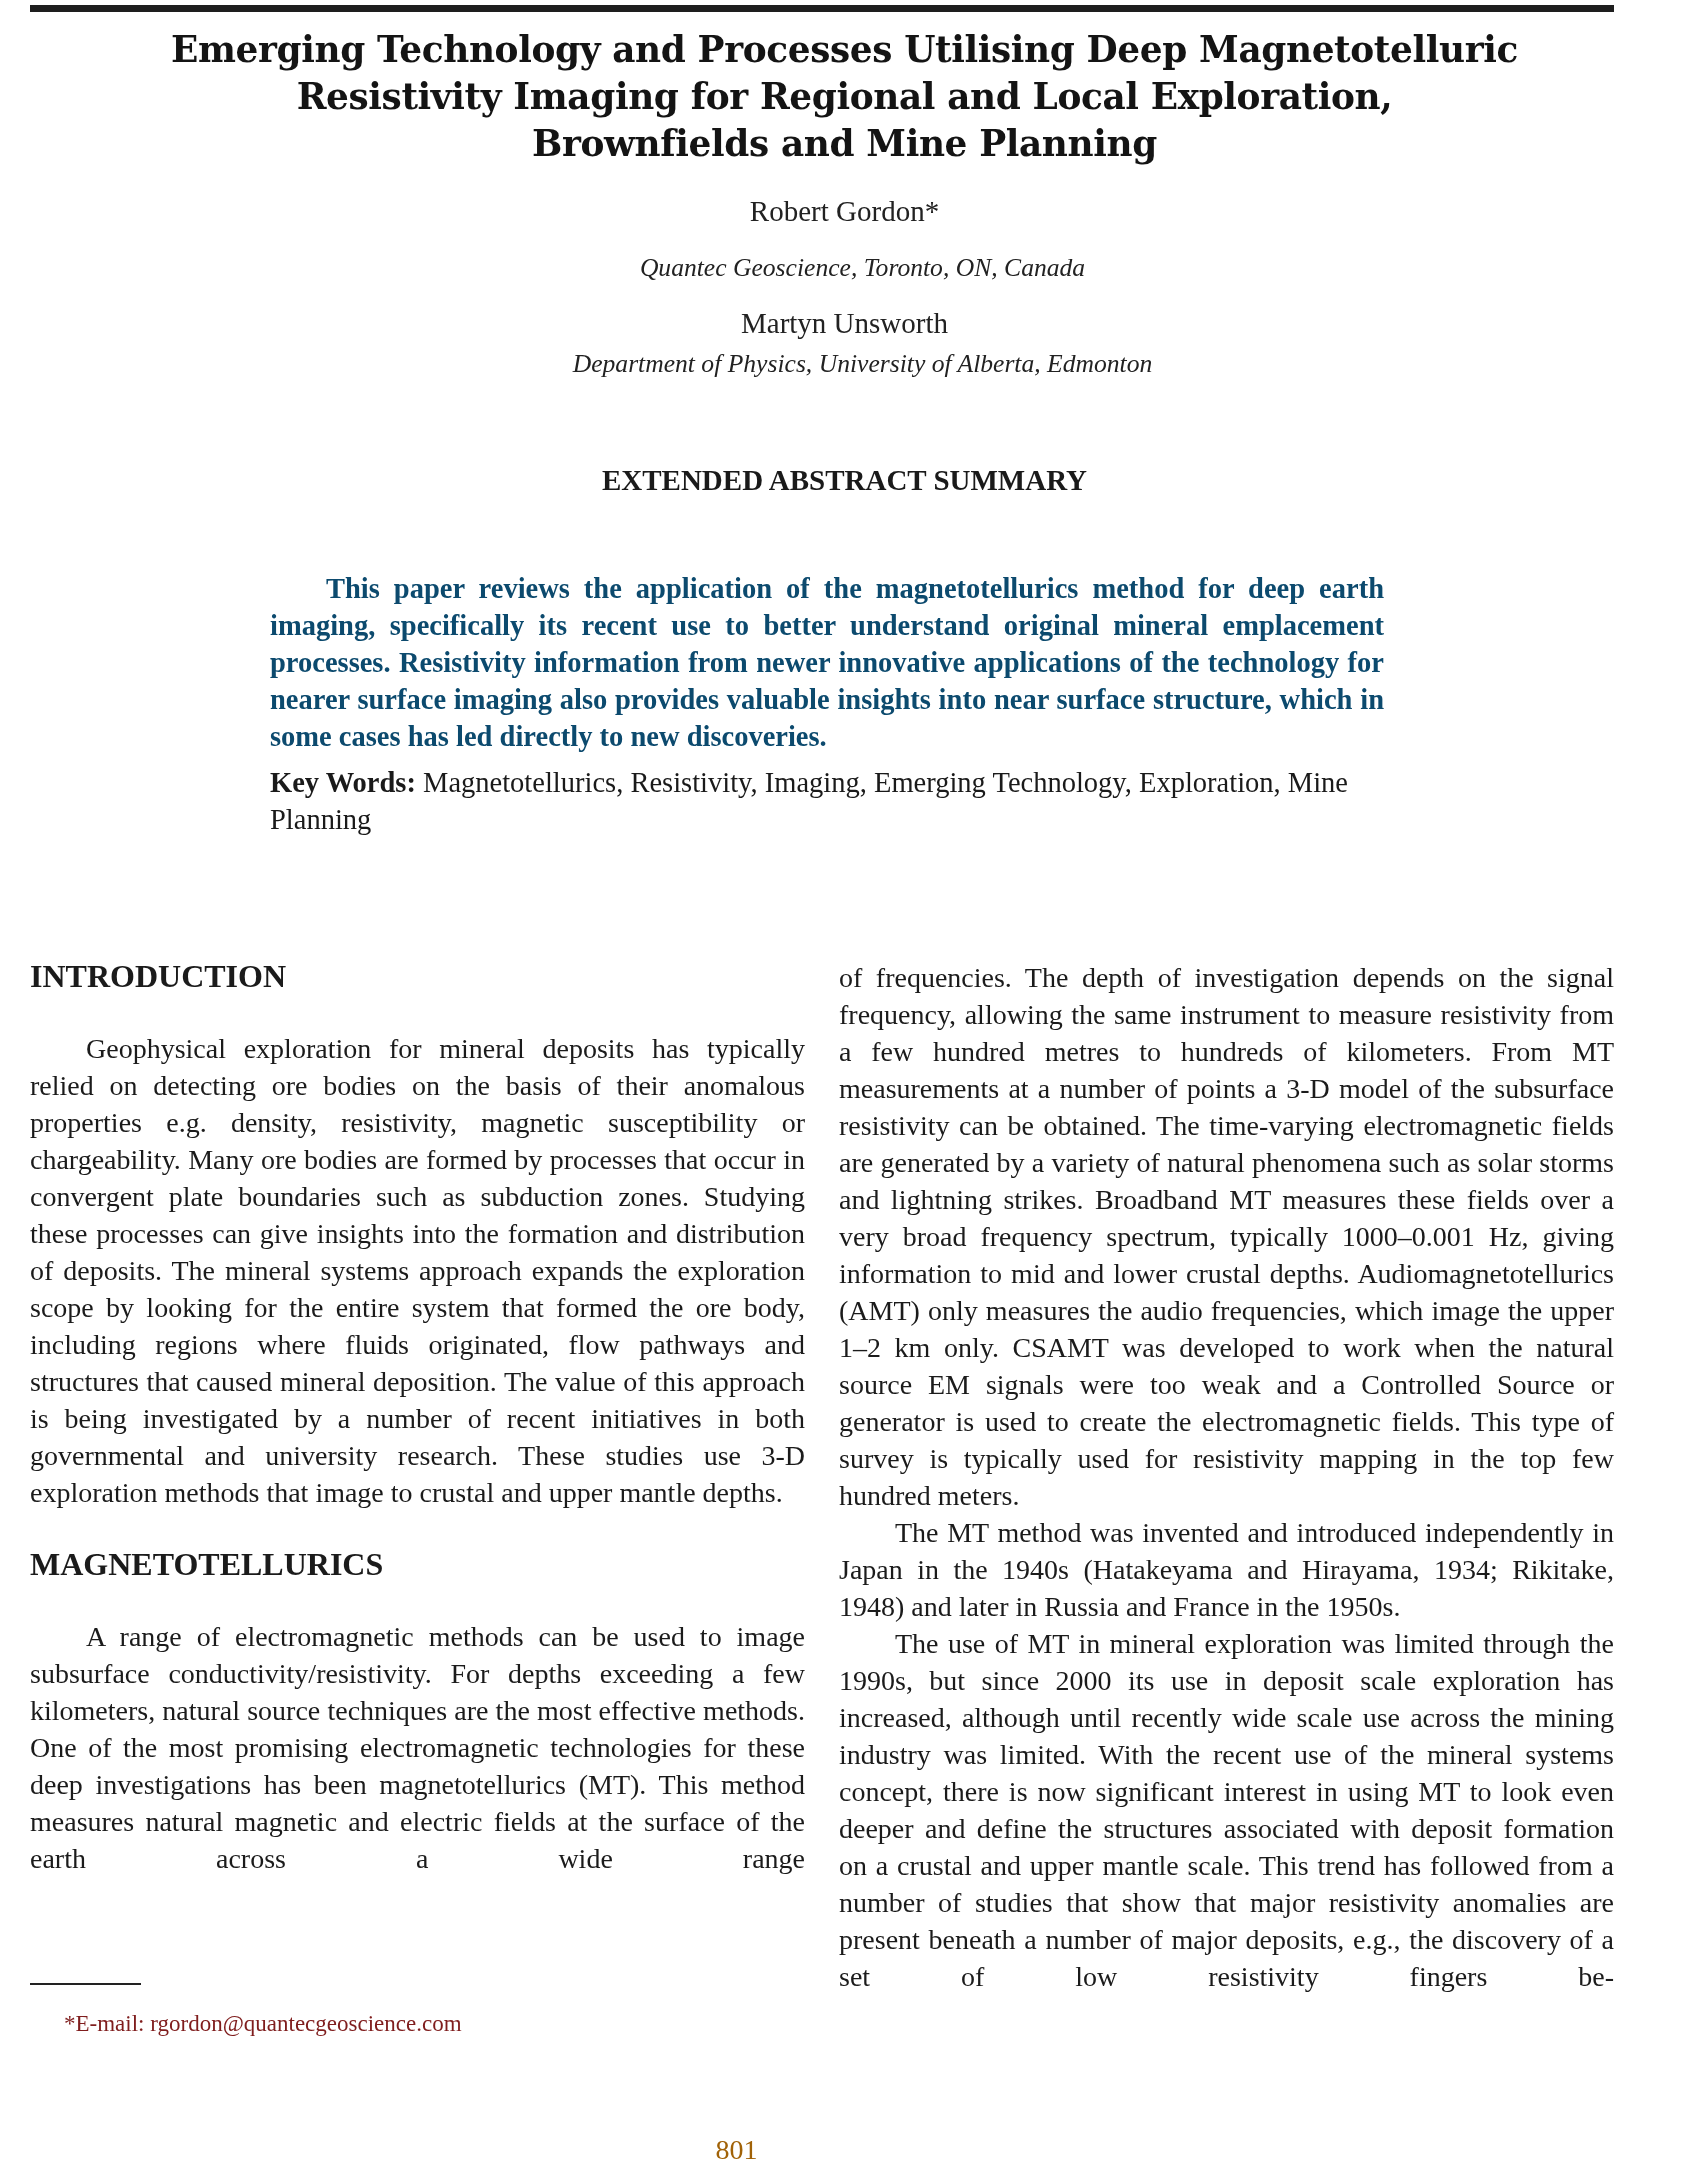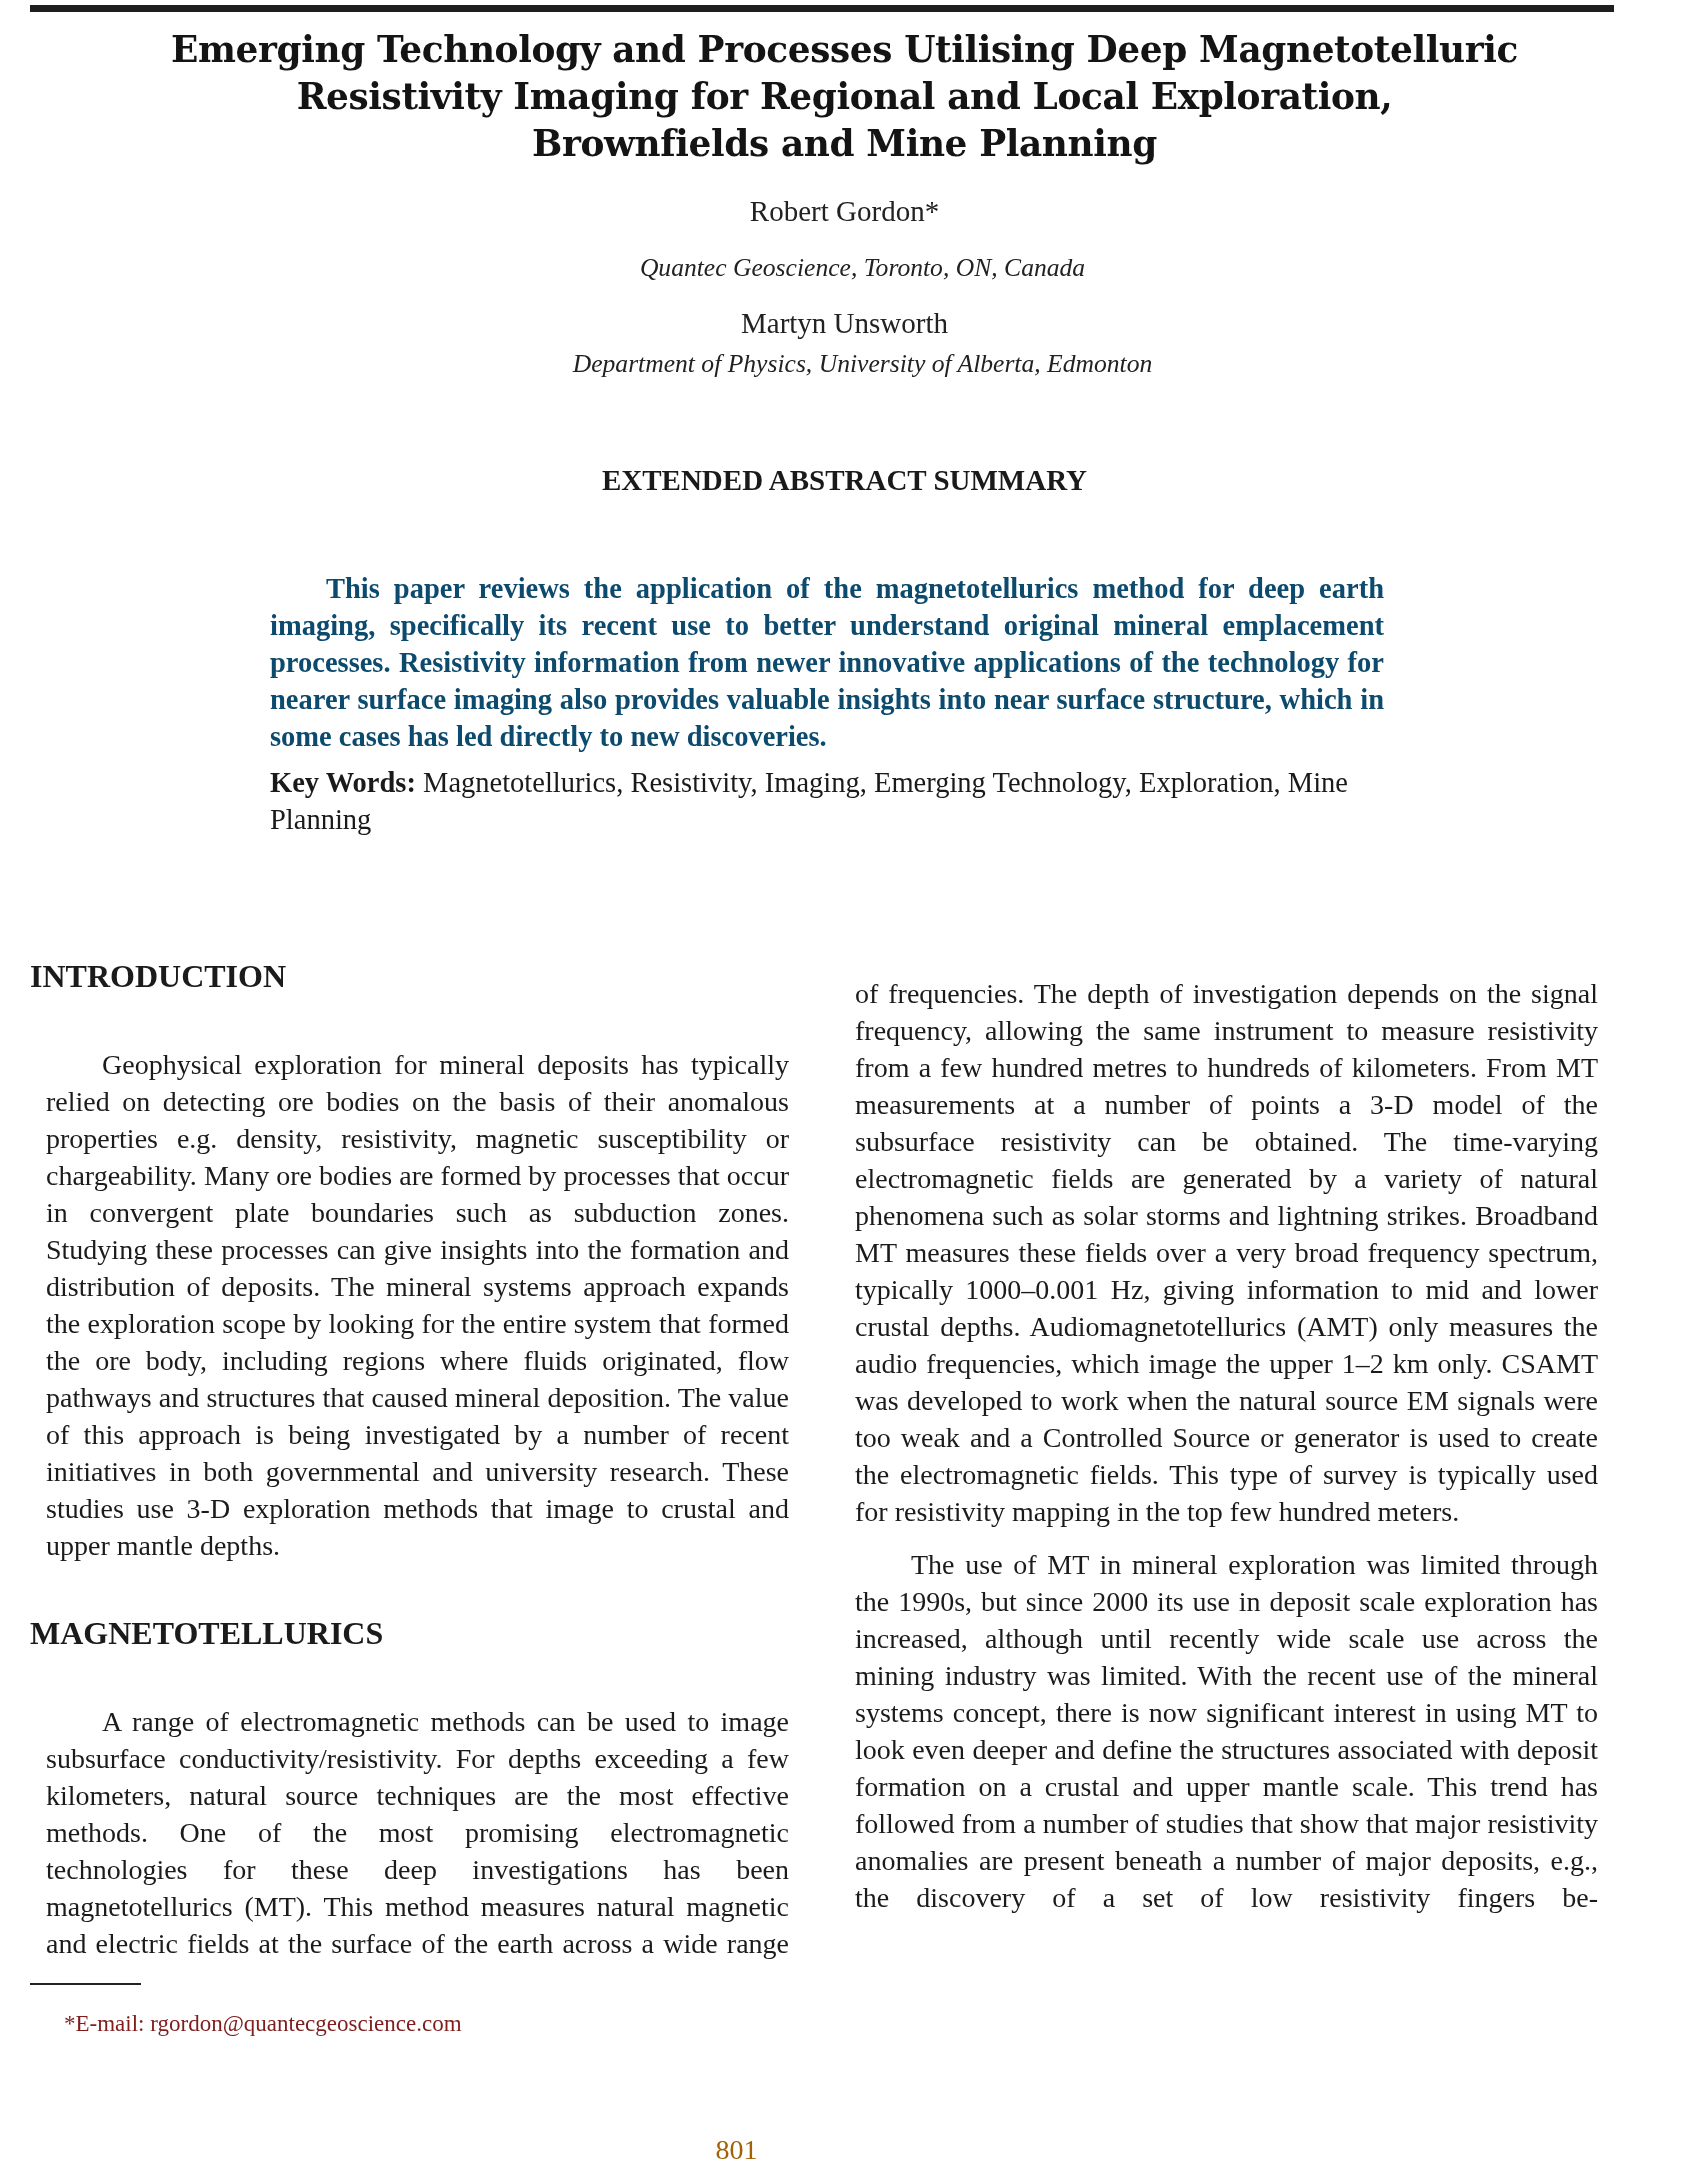--- a/index.html
+++ b/index.html
@@ -32,21 +32,21 @@
   .keywords {
     position: absolute; left: 270px; top: 764px; width: 1114px;
     font-size: 28.5px; line-height: 37px; color: #1a1a1a;
   }
   .keywords .kw-label { font-weight: bold; }
 
   .col { position: absolute; top: 958px; width: 775px; font-size: 28px; line-height: 37px; color: #1b1b1b; }
   .col-left  { left: 30px; }
   .col-right { left: 839px; top: 959px; }
   .sec-heading { font-weight: bold; font-size: 32px; margin: 0; line-height: 37px; }
-  .para { margin: 16px; text-align: justify; text-align-last: left; }
+  .para { margin: 0; text-align: justify; text-align-last: left; }
   .para.indent { text-indent: 56px; }
   .gap-after-heading { height: 35px; }
   .gap-section { height: 35px; }
 
   .fn-rule { position: absolute; left: 30px; top: 1983px; width: 111px; height: 1.7px; background: #222; }
   .footnote { position: absolute; left: 64px; top: 1993px; font-size: 23px; color: #7f1d1d; margin-top: 18px; }
   .page-num { position: absolute; left: 0; top: 2134px; width: 1473px; text-align: center; font-size: 28px; color: #a16207; }
 </style>
 </head>
 <body>
@@ -76,20 +76,21 @@
   <div class="gap-after-heading"></div>
   <p class="para indent">Geophysical exploration for mineral deposits has typically relied on detecting ore bodies on the basis of their anomalous properties e.g. density, resistivity, magnetic susceptibility or chargeability. Many ore bodies are formed by processes that occur in convergent plate boundaries such as subduction zones. Studying these processes can give insights into the formation and distribution of deposits. The mineral systems approach expands the exploration scope by looking for the entire system that formed the ore body, including regions where fluids originated, flow pathways and structures that caused mineral deposition. The value of this approach is being investigated by a number of recent initiatives in both governmental and university research. These studies use 3-D exploration methods that image to crustal and upper mantle depths.</p>
   <div class="gap-section"></div>
   <h2 class="sec-heading">MAGNETOTELLURICS</h2>
   <div class="gap-after-heading"></div>
   <p class="para indent" style="text-align-last: justify;">A range of electromagnetic methods can be used to image subsurface conductivity/resistivity. For depths exceeding a few kilometers, natural source techniques are the most effective methods. One of the most promising electromagnetic technologies for these deep investigations has been magnetotellurics (MT). This method measures natural magnetic and electric fields at the surface of the earth across a wide range</p>
 </div>
 
 <div class="col col-right">
   <p class="para">of frequencies. The depth of investigation depends on the signal frequency, allowing the same instrument to measure resistivity from a few hundred metres to hundreds of kilometers. From MT measurements at a number of points a 3-D model of the subsurface resistivity can be obtained. The time-varying electromagnetic fields are generated by a variety of natural phenomena such as solar storms and lightning strikes. Broadband MT measures these fields over a very broad frequency spectrum, typically 1000–0.001 Hz, giving information to mid and lower crustal depths. Audiomagnetotellurics (AMT) only measures the audio frequencies, which image the upper 1–2 km only. CSAMT was developed to work when the natural source EM signals were too weak and a Controlled Source or generator is used to create the electromagnetic fields. This type of survey is typically used for resistivity mapping in the top few hundred meters.</p>
+  <p class="para indent">The MT method was invented and introduced independently in Japan in the 1940s (Hatakeyama and Hirayama, 1934; Rikitake, 1948) and later in Russia and France in the 1950s.</p>
   <p class="para indent" style="text-align-last: justify;">The use of MT in mineral exploration was limited through the 1990s, but since 2000 its use in deposit scale exploration has increased, although until recently wide scale use across the mining industry was limited. With the recent use of the mineral systems concept, there is now significant interest in using MT to look even deeper and define the structures associated with deposit formation on a crustal and upper mantle scale. This trend has followed from a number of studies that show that major resistivity anomalies are present beneath a number of major deposits, e.g., the discovery of a set of low resistivity fingers be-</p>
 </div>
 
 <div class="fn-rule"></div>
 <div class="footnote">*E-mail: rgordon@quantecgeoscience.com</div>
 
 <div class="page-num">801</div>
 
 
 </body></html>

